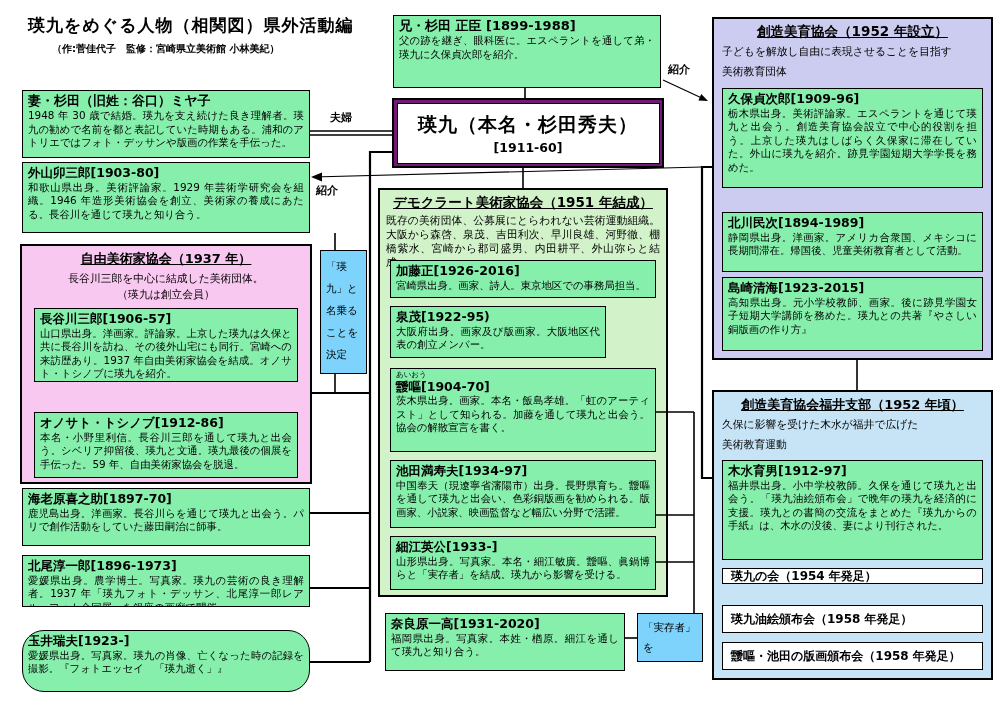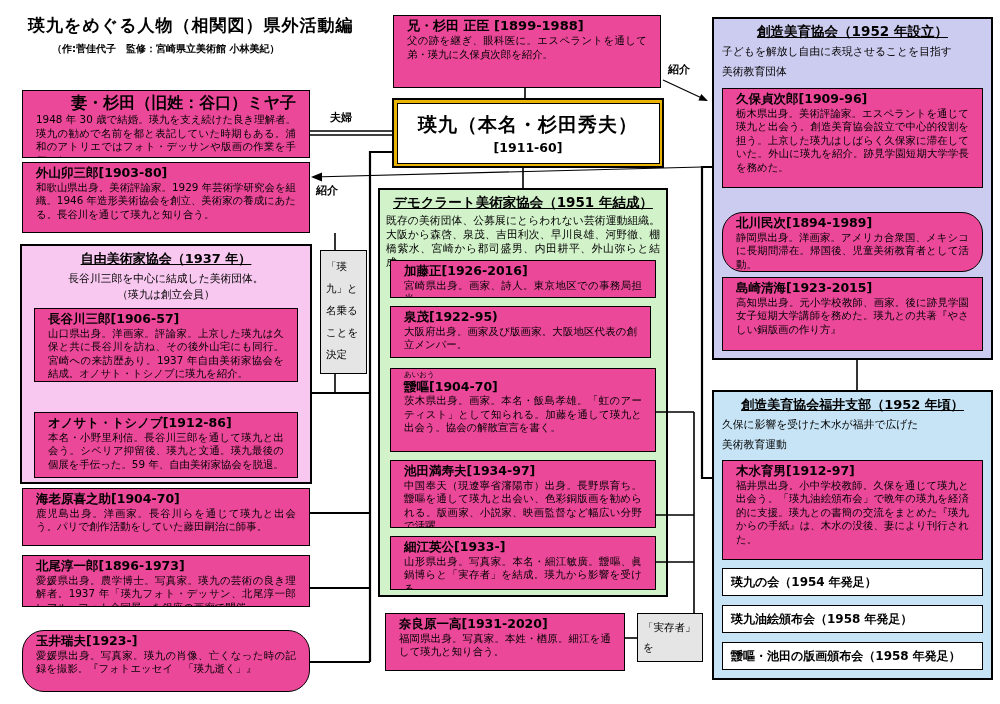--- a/index.html
+++ b/index.html
@@ -4,35 +4,35 @@
 <style>
   html,body{margin:0;padding:0;background:#fff;}
   #stage{
     position:relative;width:1000px;height:704px;background:#ffffff;overflow:hidden;
     font-family:"DejaVu Sans","Liberation Sans",sans-serif;color:#000;
   }
   .abs{position:absolute;box-sizing:border-box;}
   svg.wires{position:absolute;left:0;top:0;pointer-events:none;}
   .pagetitle{font-size:17px;font-weight:bold;letter-spacing:1px;}
   .pagesub{font-size:10px;font-weight:bold;}
-  .box{position:absolute;box-sizing:border-box;background:#ec4899;border:1.6px solid #000;padding:2px 13px;overflow:hidden;}
+  .box{position:absolute;box-sizing:border-box;background:#86efac;border:1.6px solid #000;padding:2px 5px;overflow:hidden;}
   .pname{font-size:12.5px;font-weight:bold;line-height:1.25;}
   .bio{font-size:10.4px;line-height:1.3;text-align:justify;}
   .furi{font-size:7.5px;line-height:1;display:block;}
   .group{position:absolute;box-sizing:border-box;border:2.2px solid #000;}
   .ghead{font-weight:bold;font-size:13px;text-align:center;text-decoration:underline;margin-top:4px;}
   .gdesc{font-size:10.8px;line-height:1.45;}
   .gdesc.center{text-align:center;}
-  .mainbox{position:absolute;box-sizing:border-box;border:2.5px solid #000;background:#eab308;padding:2.5px;}
+  .mainbox{position:absolute;box-sizing:border-box;border:2.5px solid #000;background:#701a75;padding:2.5px;}
   .mainbox .inner{border:1.6px solid #000;width:100%;height:100%;box-sizing:border-box;
     display:flex;flex-direction:column;align-items:center;justify-content:center;background:#fff;}
   .mainname{font-size:19px;font-weight:bold;letter-spacing:1px;}
   .mainyears{font-size:12.5px;font-weight:bold;margin-top:2px;}
   .connlabel{position:absolute;font-size:11px;font-weight:bold;background:transparent;}
-  .labelbox{position:absolute;box-sizing:border-box;border:1.6px solid #000;background:#e5e5e5;font-size:10.5px;line-height:2.1;padding:4px 5px;overflow:hidden;}
+  .labelbox{position:absolute;box-sizing:border-box;border:1.6px solid #000;background:#7dd3fc;font-size:10.5px;line-height:2.1;padding:4px 5px;overflow:hidden;}
   .clubbox{position:absolute;box-sizing:border-box;border:1.6px solid #000;background:#fff;
     font-size:12px;font-weight:bold;display:flex;align-items:center;padding:0 8px;}
   .bgpink{background:#f8c8f0;}
   .bggreen{background:#d2f2ca;}
   .bglav{background:#ccccf0;}
   .bgblue{background:#c6e4f6;}
 </style>
 </head>
 <body>
 
@@ -81,21 +81,21 @@
   </div>
 
   <div class="mainbox" style="left:392px;top:98px;width:272px;height:70px;">
     <div class="inner">
       <div class="mainname">瑛九（本名・杉田秀夫）</div>
       <div class="mainyears">[1911-60]</div>
     </div>
   </div>
 
   <div class="box" style="left:22px;top:90px;width:288px;height:68px;">
-    <div class="pname" style="font-size:16px;text-align:right;">妻・杉田（旧姓：谷口）ミヤ子</div>
+    <div class="pname" style="font-size:13px;">妻・杉田（旧姓：谷口）ミヤ子</div>
     <div class="bio">1948 年 30 歳で結婚。瑛九を支え続けた良き理解者。瑛九の勧めで名前を都と表記していた時期もある。浦和のアトリエではフォト・デッサンや版画の作業を手伝った。</div>
   </div>
 
   <div class="box" style="left:22px;top:162px;width:288px;height:71px;">
     <div class="pname">外山卯三郎[1903-80]</div>
     <div class="bio">和歌山県出身。美術評論家。1929 年芸術学研究会を組織。1946 年造形美術協会を創立、美術家の養成にあたる。長谷川を通じて瑛九と知り合う。</div>
   </div>
 
   <div class="group bgpink" style="left:20px;top:244px;width:292px;height:240px;">
     <div class="ghead">自由美術家協会（1937 年）</div>
@@ -105,21 +105,21 @@
   <div class="box" style="left:34px;top:308px;width:264px;height:74px;">
     <div class="pname">長谷川三郎[1906-57]</div>
     <div class="bio">山口県出身。洋画家。評論家。上京した瑛九は久保と共に長谷川を訪ね、その後外山宅にも同行。宮崎への来訪歴あり。1937 年自由美術家協会を結成。オノサト・トシノブに瑛九を紹介。</div>
   </div>
   <div class="box" style="left:34px;top:412px;width:264px;height:66px;">
     <div class="pname">オノサト・トシノブ[1912-86]</div>
     <div class="bio">本名・小野里利信。長谷川三郎を通して瑛九と出会う。シベリア抑留後、瑛九と文通。瑛九最後の個展を手伝った。59 年、自由美術家協会を脱退。</div>
   </div>
 
   <div class="box" style="left:22px;top:488px;width:288px;height:58px;">
-    <div class="pname">海老原喜之助[1904-70]</div>
+    <div class="pname">海老原喜之助[1897-70]</div>
     <div class="bio">鹿児島出身。洋画家。長谷川らを通じて瑛九と出会う。パリで創作活動をしていた藤田嗣治に師事。</div>
   </div>
 
   <div class="box" style="left:22px;top:555px;width:288px;height:52px;">
     <div class="pname">北尾淳一郎[1896-1973]</div>
     <div class="bio">愛媛県出身。農学博士。写真家。瑛九の芸術の良き理解者。1937 年「瑛九フォト・デッサン、北尾淳一郎レアル・フォト合同展」を銀座の画廊で開催。</div>
   </div>
 
   <div class="box" style="left:22px;top:630px;width:288px;height:62px;border-radius:22px;">
     <div class="pname">玉井瑞夫[1923-]</div>
@@ -127,21 +127,21 @@
   </div>
 
   <div class="group bggreen" style="left:378px;top:188px;width:290px;height:409px;">
     <div class="ghead" style="font-size:13.5px;">デモクラート美術家協会（1951 年結成）</div>
     <div class="gdesc" style="margin:2px 6px 0 6px;line-height:1.3;text-align:justify;">既存の美術団体、公募展にとらわれない芸術運動組織。大阪から森啓、泉茂、吉田利次、早川良雄、河野徹、棚橋紫水、宮崎から郡司盛男、内田耕平、外山弥らと結成。</div>
   </div>
   <div class="box" style="left:390px;top:260px;width:266px;height:38px;">
     <div class="pname">加藤正[1926-2016]</div>
     <div class="bio">宮崎県出身。画家、詩人。東京地区での事務局担当。</div>
   </div>
-  <div class="box" style="left:390px;top:306px;width:261px;height:52px;">
+  <div class="box" style="left:390px;top:306px;width:216px;height:52px;">
     <div class="pname">泉茂[1922-95)</div>
     <div class="bio">大阪府出身。画家及び版画家。大阪地区代表の創立メンバー。</div>
   </div>
   <div class="box" style="left:390px;top:368px;width:266px;height:84px;">
     <span class="furi">あいおう</span>
     <div class="pname">靉嘔[1904-70]</div>
     <div class="bio">茨木県出身。画家。本名・飯島孝雄。「虹のアーティスト」として知られる。加藤を通して瑛九と出会う。協会の解散宣言を書く。</div>
   </div>
   <div class="box" style="left:390px;top:460px;width:266px;height:68px;">
     <div class="pname">池田満寿夫[1934-97]</div>
@@ -159,39 +159,39 @@
 
   <div class="group bglav" style="left:712px;top:17px;width:281px;height:343px;">
     <div class="ghead" style="font-size:13.5px;">創造美育協会（1952 年設立）</div>
     <div class="gdesc" style="margin:3px 8px 0 8px;">子どもを解放し自由に表現させることを目指す</div>
     <div class="gdesc" style="margin:4px 8px 0 8px;">美術教育団体</div>
   </div>
   <div class="box" style="left:722px;top:88px;width:261px;height:100px;">
     <div class="pname">久保貞次郎[1909-96]</div>
     <div class="bio">栃木県出身。美術評論家。エスペラントを通じて瑛九と出会う。創造美育協会設立で中心的役割を担う。上京した瑛九はしばらく久保家に滞在していた。外山に瑛九を紹介。跡見学園短期大学学長を務めた。</div>
   </div>
-  <div class="box" style="left:722px;top:212px;width:261px;height:60px;border-radius:21px;">
+  <div class="box" style="left:722px;top:212px;width:261px;height:60px;">
     <div class="pname">北川民次[1894-1989]</div>
     <div class="bio">静岡県出身。洋画家。アメリカ合衆国、メキシコに長期間滞在。帰国後、児童美術教育者として活動。</div>
   </div>
   <div class="box" style="left:722px;top:277px;width:261px;height:74px;">
     <div class="pname">島崎清海[1923-2015]</div>
     <div class="bio">高知県出身。元小学校教師、画家。後に跡見学園女子短期大学講師を務めた。瑛九との共著『やさしい銅版画の作り方』</div>
   </div>
 
   <div class="group bgblue" style="left:712px;top:390px;width:281px;height:290px;">
     <div class="ghead">創造美育協会福井支部（1952 年頃）</div>
     <div class="gdesc" style="margin:3px 8px 0 8px;">久保に影響を受けた木水が福井で広げた</div>
     <div class="gdesc" style="margin:4px 8px 0 8px;">美術教育運動</div>
   </div>
   <div class="box" style="left:722px;top:460px;width:261px;height:100px;">
     <div class="pname">木水育男[1912-97]</div>
     <div class="bio">福井県出身。小中学校教師。久保を通じて瑛九と出会う。「瑛九油絵頒布会」で晩年の瑛九を経済的に支援。瑛九との書簡の交流をまとめた『瑛九からの手紙』は、木水の没後、妻により刊行された。</div>
   </div>
-  <div class="clubbox" style="left:722px;top:568px;width:261px;height:28px;">
+  <div class="clubbox" style="left:722px;top:568px;width:261px;height:16px;">
     <span>瑛九の会（1954 年発足）</span>
   </div>
   <div class="clubbox" style="left:722px;top:605px;width:261px;height:28px;">
     <span>瑛九油絵頒布会（1958 年発足）</span>
   </div>
   <div class="clubbox" style="left:722px;top:642px;width:261px;height:28px;">
     <span>靉嘔・池田の版画頒布会（1958 年発足）</span>
   </div>
 
   <div class="connlabel" style="left:330px;top:110px;">夫婦</div>

